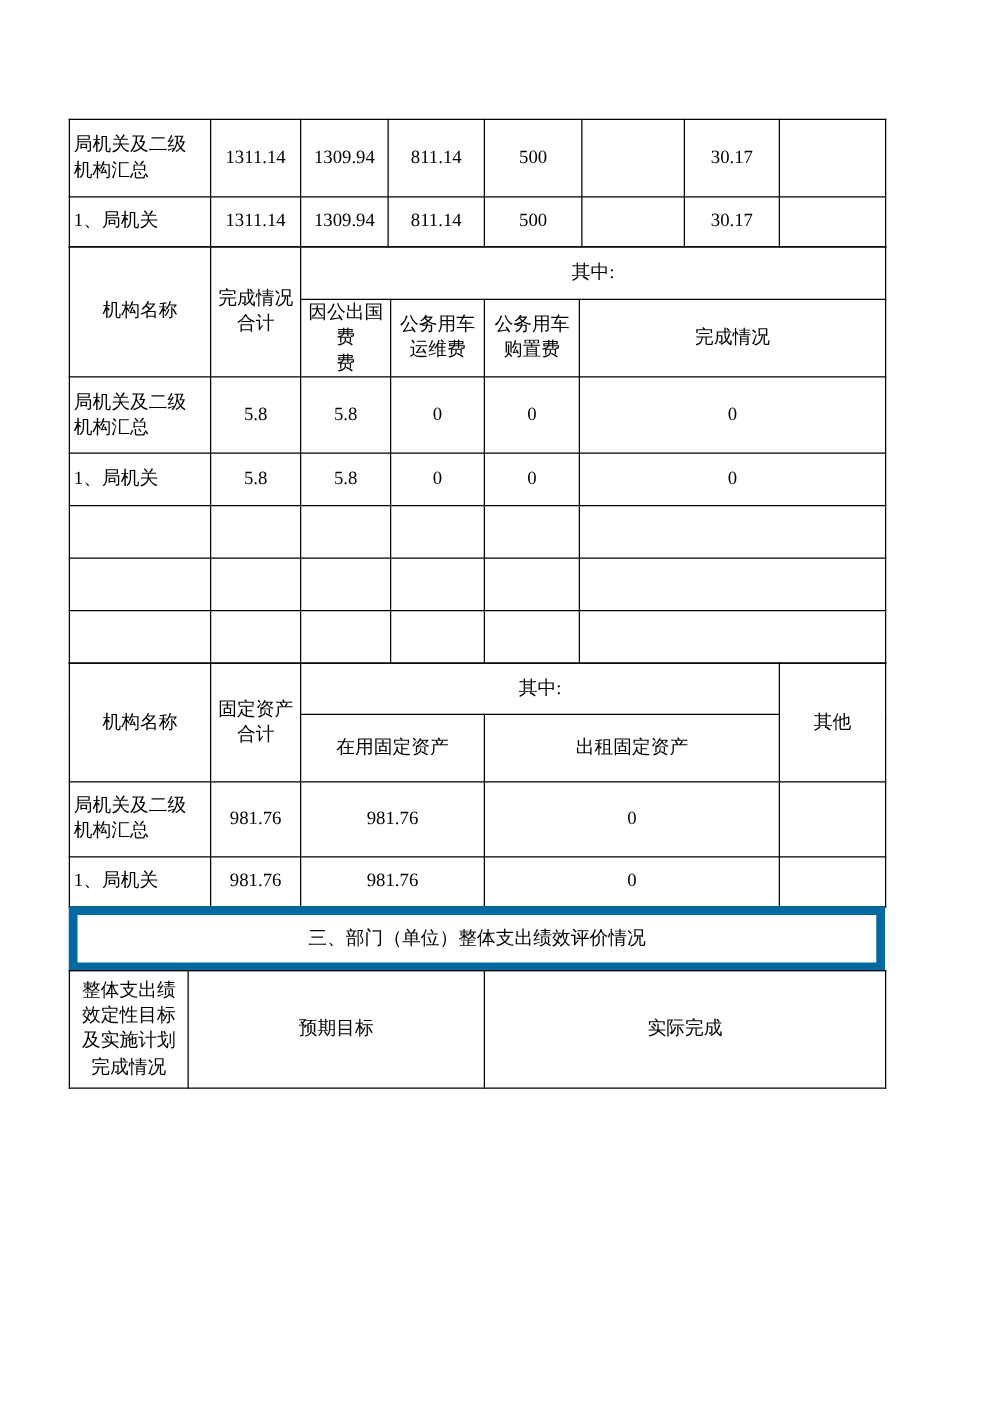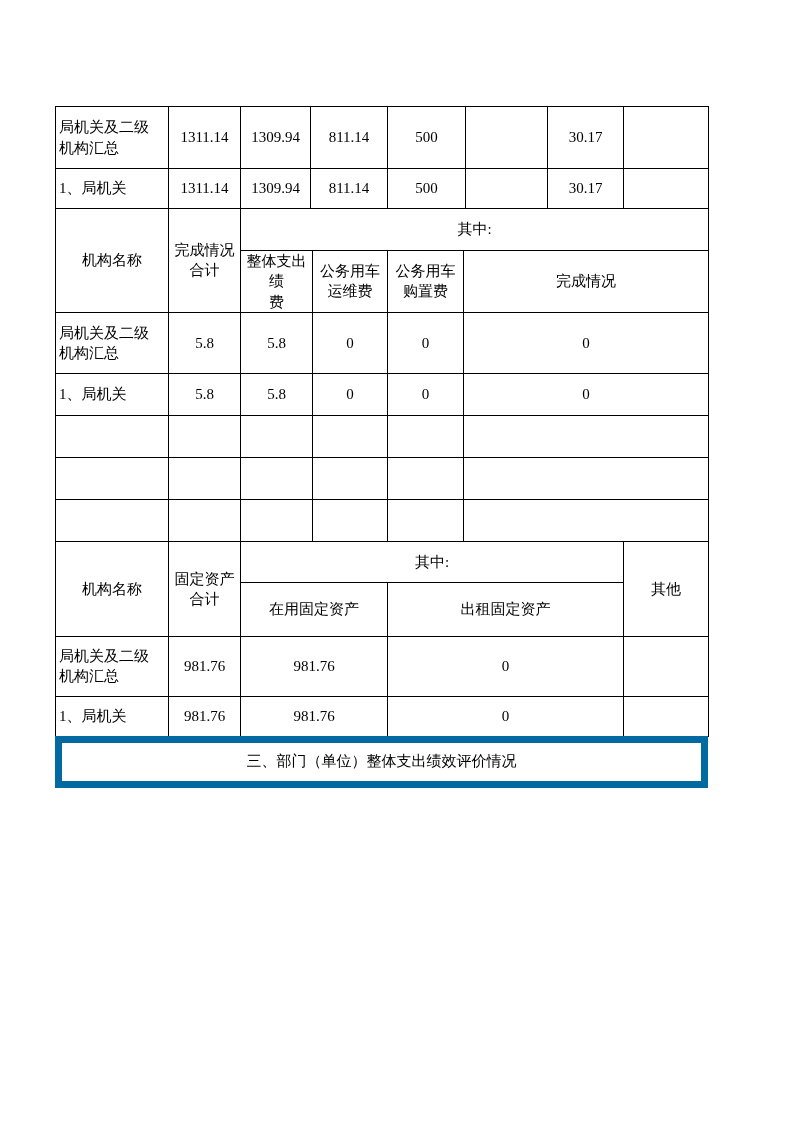--- a/index.html
+++ b/index.html
@@ -7,21 +7,21 @@
     position: relative;
     width: 793px;
     height: 1122px;
     background: #ffffff;
     color: #000000;
     font-family: "Liberation Serif", "DejaVu Serif", serif;
   }
   .sheet {
     position: absolute;
     left: 55px;
-    top: 106px;
+    top: 95px;
     width: 653px;
   }
   .sheet > * + * { margin-top: -1px; }
   table {
     border-collapse: collapse;
     table-layout: fixed;
     width: 653px;
   }
   td {
     border: 1px solid #000000;
@@ -97,21 +97,21 @@
         <col style="width:245px">
     </colgroup>
     <tbody>
         <tr style="height:42px">
       <td rowspan="2">机构名称</td>
       <td rowspan="2" class="pre">完成情况
 合计</td>
       <td colspan="4">其中:</td>
     </tr>
     <tr style="height:43px">
-      <td class="pre">整体支出绩
+      <td class="pre">因公出国费
 费</td>
       <td class="pre">公务用车
 运维费</td>
       <td class="pre">公务用车
 购置费</td>
       <td>完成情况</td>
     </tr>
     <tr style="height:61px">
       <td class="name pre">局机关及二级
 机构汇总</td>
@@ -189,14 +189,31 @@
       <td>981.76</td>
       <td>981.76</td>
       <td>0</td>
       <td></td>
     </tr>
   </tbody>
     </table>
 
   <div class="title-bar">三、部门（单位）整体支出绩效评价情况</div>
 
+  <table>
+    <colgroup>
+      <col style="width:95px">
+        <col style="width:237px">
+        <col style="width:321px">
+    </colgroup>
+    <tbody>
+        <tr style="height:94px">
+      <td class="pre">整体支出绩
+效定性目标
+及实施计划
+完成情况</td>
+      <td>预期目标</td>
+      <td>实际完成</td>
+    </tr>
+  </tbody>
+    </table>
 
 </div>
 
 </body></html>

